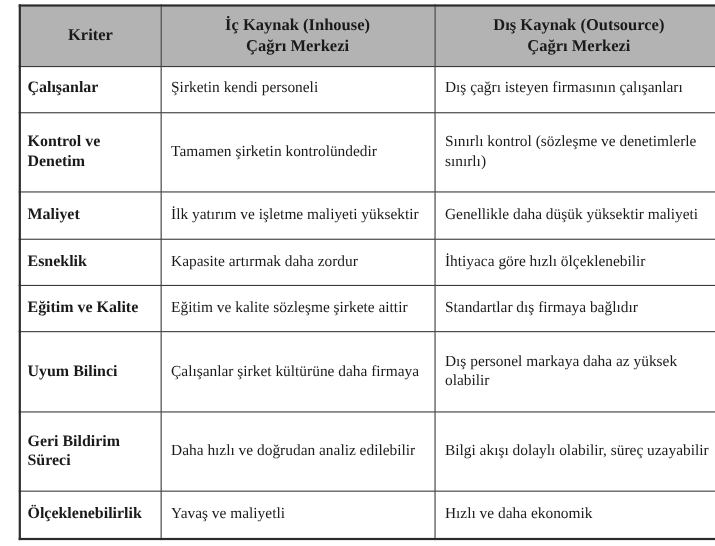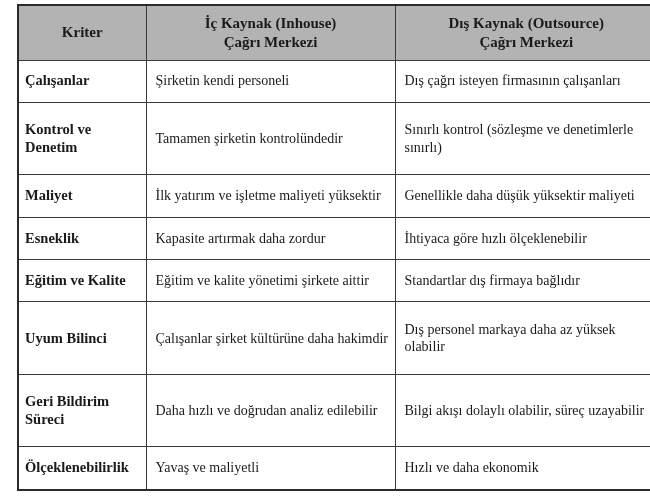--- a/index.html
+++ b/index.html
@@ -90,26 +90,26 @@
         <td class="val">İlk yatırım ve işletme maliyeti yüksektir</td>
         <td class="val">Genellikle daha düşük yüksektir maliyeti</td>
       </tr>
       <tr>
         <td class="crit">Esneklik</td>
         <td class="val">Kapasite artırmak daha zordur</td>
         <td class="val">İhtiyaca göre hızlı ölçeklenebilir</td>
       </tr>
       <tr>
         <td class="crit">Eğitim ve Kalite</td>
-        <td class="val">Eğitim ve kalite yönetimi şirkete aittir</td>
+        <td class="val">Eğitim ve kalite sözleşme şirkete aittir</td>
         <td class="val">Standartlar dış firmaya bağlıdır</td>
       </tr>
       <tr>
         <td class="crit">Uyum Bilinci</td>
-        <td class="val">Çalışanlar şirket kültürüne daha hakimdir</td>
+        <td class="val">Çalışanlar şirket kültürüne daha firmaya</td>
         <td class="val">Dış personel markaya daha az yüksek olabilir</td>
       </tr>
       <tr>
         <td class="crit">Geri Bildirim Süreci</td>
         <td class="val">Daha hızlı ve doğrudan analiz edilebilir</td>
         <td class="val">Bilgi akışı dolaylı olabilir, süreç uzayabilir</td>
       </tr>
       <tr>
         <td class="crit">Ölçeklenebilirlik</td>
         <td class="val">Yavaş ve maliyetli</td>

